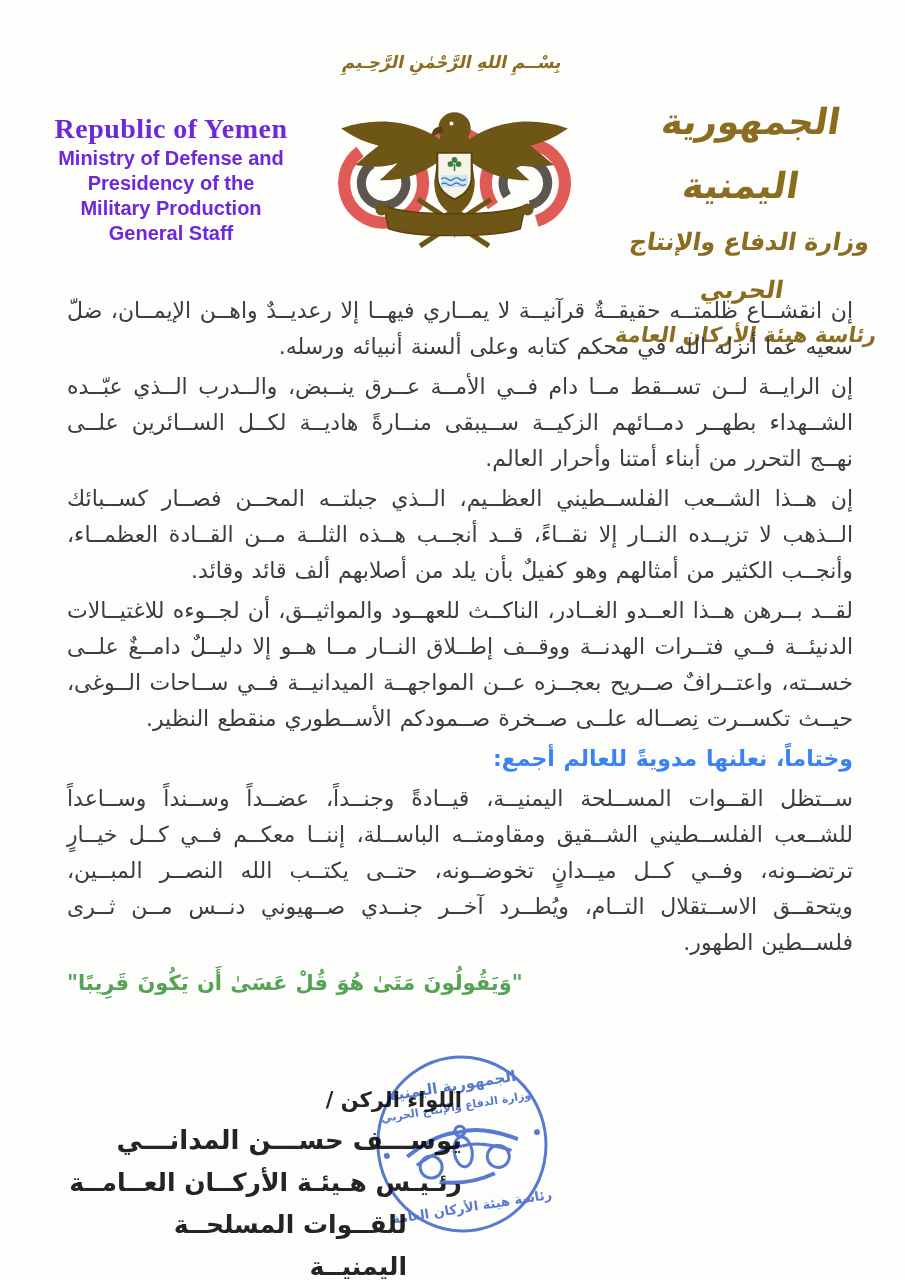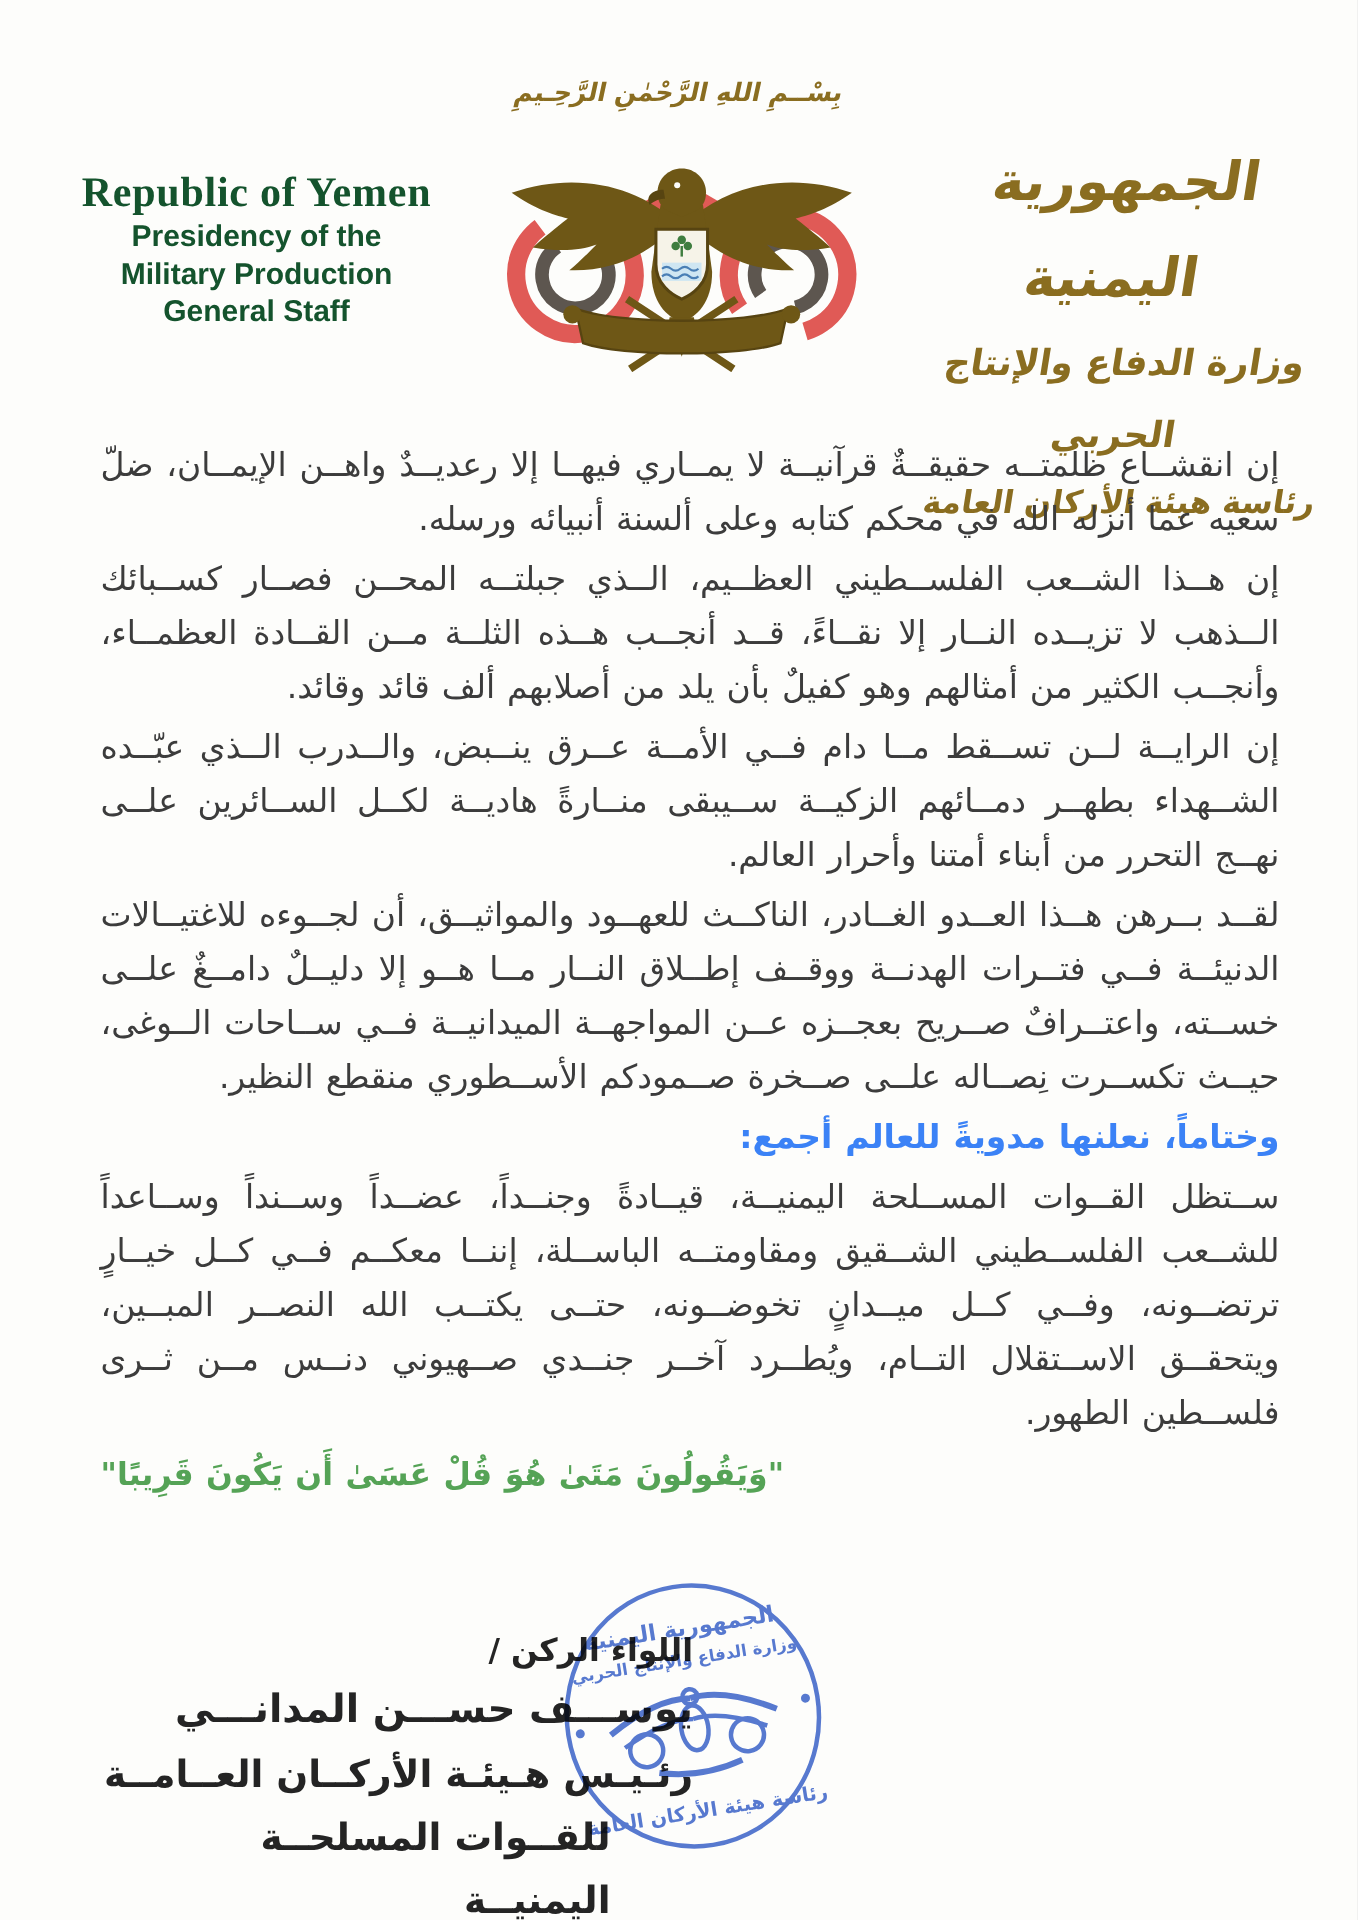--- a/index.html
+++ b/index.html
@@ -2,21 +2,21 @@
 <html lang="ar"><head>
 <meta charset="utf-8">
 <style>
   html,body{margin:0;padding:0;background:#e8e8e8;}
   .page{
     position:relative;width:905px;height:1280px;margin:0 auto;
     background:#fdfdfb;overflow:hidden;
     font-family:"DejaVu Sans",sans-serif;
   }
   
-  .hdr-en{position:absolute;left:26px;top:112px;width:290px;text-align:center;color:#14532d;}
+  .hdr-en{position:absolute;left:26px;top:112px;width:290px;text-align:center;color:#6d28d9;}
   .hdr-en .l1{font-family:"Liberation Serif","DejaVu Serif",serif;font-size:28px;font-weight:bold;letter-spacing:.5px;line-height:34px;}
   .hdr-en .l2{font-family:"Liberation Sans","DejaVu Sans",sans-serif;font-size:20px;font-weight:bold;line-height:25px;}
   
   .basmala{position:absolute;left:325px;top:52px;width:255px;text-align:center;color:#8a6d20;
            font-size:17px;font-weight:bold;transform:skewX(-12deg);}
   .emblem{position:absolute;left:322px;top:86px;width:265px;height:162px;}
   
   .hdr-ar{position:absolute;right:14px;top:90px;width:290px;text-align:center;color:#8a6d20;direction:rtl;}
   .hdr-ar .a1{font-size:36px;font-weight:bold;line-height:64px;transform:skewX(-9deg);}
   .hdr-ar .a2{font-size:24px;font-weight:bold;line-height:48px;transform:skewX(-9deg);}
@@ -40,20 +40,21 @@
   .stamp{position:absolute;left:372px;top:1052px;width:180px;height:185px;
          transform:rotate(-9deg);mix-blend-mode:multiply;opacity:.92;}
 </style>
 </head>
 <body>
 
 <div class="page">
 
   <div class="hdr-en">
     <div class="l1">Republic of Yemen</div>
+    <div class="l2">Ministry of Defense and</div>
     <div class="l2">Presidency of the</div>
     <div class="l2">Military Production</div>
     <div class="l2">General Staff</div>
   </div>
 
   <div class="basmala">بِسْــمِ اللهِ الرَّحْمٰنِ الرَّحِـيمِ</div>
 
   <div class="emblem">
     <svg width="265" height="162" viewBox="0 0 260 160" xmlns="http://www.w3.org/2000/svg">
 
@@ -97,22 +98,22 @@
   </div>
 
   <div class="hdr-ar">
     <div class="a1">الجمهورية اليمنية</div>
     <div class="a2">وزارة الدفاع والإنتاج الحربي</div>
     <div class="a3">رئاسة هيئة الأركان العامة</div>
   </div>
 
   <div class="body-text">
     <p>إن انقشــاع ظلمتــه حقيقــةٌ قرآنيــة لا يمــاري فيهــا إلا رعديــدٌ واهــن الإيمــان، ضلّ سعيه عما أنزله الله في محكم كتابه وعلى ألسنة أنبيائه ورسله.</p>
+    <p>إن الرايــة لــن تســقط مــا دام فــي الأمــة عــرق ينــبض، والــدرب الــذي عبّــده الشــهداء بطهــر دمــائهم الزكيــة ســيبقى منــارةً هاديــة لكــل الســائرين علــى نهــج التحرر من أبناء أمتنا وأحرار العالم.</p>
     <p>إن هــذا الشــعب الفلســطيني العظــيم، الــذي جبلتــه المحــن فصــار كســبائك الــذهب لا تزيــده النــار إلا نقــاءً، قــد أنجــب هــذه الثلــة مــن القــادة العظمــاء، وأنجــب الكثير من أمثالهم وهو كفيلٌ بأن يلد من أصلابهم ألف قائد وقائد.</p>
-    <p>إن الرايــة لــن تســقط مــا دام فــي الأمــة عــرق ينــبض، والــدرب الــذي عبّــده الشــهداء بطهــر دمــائهم الزكيــة ســيبقى منــارةً هاديــة لكــل الســائرين علــى نهــج التحرر من أبناء أمتنا وأحرار العالم.</p>
     <p>لقــد بــرهن هــذا العــدو الغــادر، الناكــث للعهــود والمواثيــق، أن لجــوءه للاغتيــالات الدنيئــة فــي فتــرات الهدنــة ووقــف إطــلاق النــار مــا هــو إلا دليــلٌ دامــغٌ علــى خســته، واعتــرافٌ صــريح بعجــزه عــن المواجهــة الميدانيــة فــي ســاحات الــوغى، حيــث تكســرت نِصــاله علــى صــخرة صــمودكم الأســطوري منقطع النظير.</p>
     <p class="p-bold">وختاماً، نعلنها مدويةً للعالم أجمع:</p>
     <p>ســتظل القــوات المســلحة اليمنيــة، قيــادةً وجنــداً، عضــداً وســنداً وســاعداً للشــعب الفلســطيني الشــقيق ومقاومتــه الباســلة، إننــا معكــم فــي كــل خيــارٍ ترتضــونه، وفــي كــل ميــدانٍ تخوضــونه، حتــى يكتــب الله النصــر المبــين، ويتحقــق الاســتقلال التــام، ويُطــرد آخــر جنــدي صــهيوني دنــس مــن ثــرى فلســطين الطهور.</p>
     <p class="verse">"وَيَقُولُونَ مَتَىٰ هُوَ قُلْ عَسَىٰ أَن يَكُونَ قَرِيبًا"</p>
   </div>
 
   <div class="sig">
     <div class="s1">اللواء الركن /</div>
     <div class="s2">يوســـف حســـن المدانـــي</div>
     <div class="s3">رئـيـس هـيئـة الأركــان العــامــة</div>

